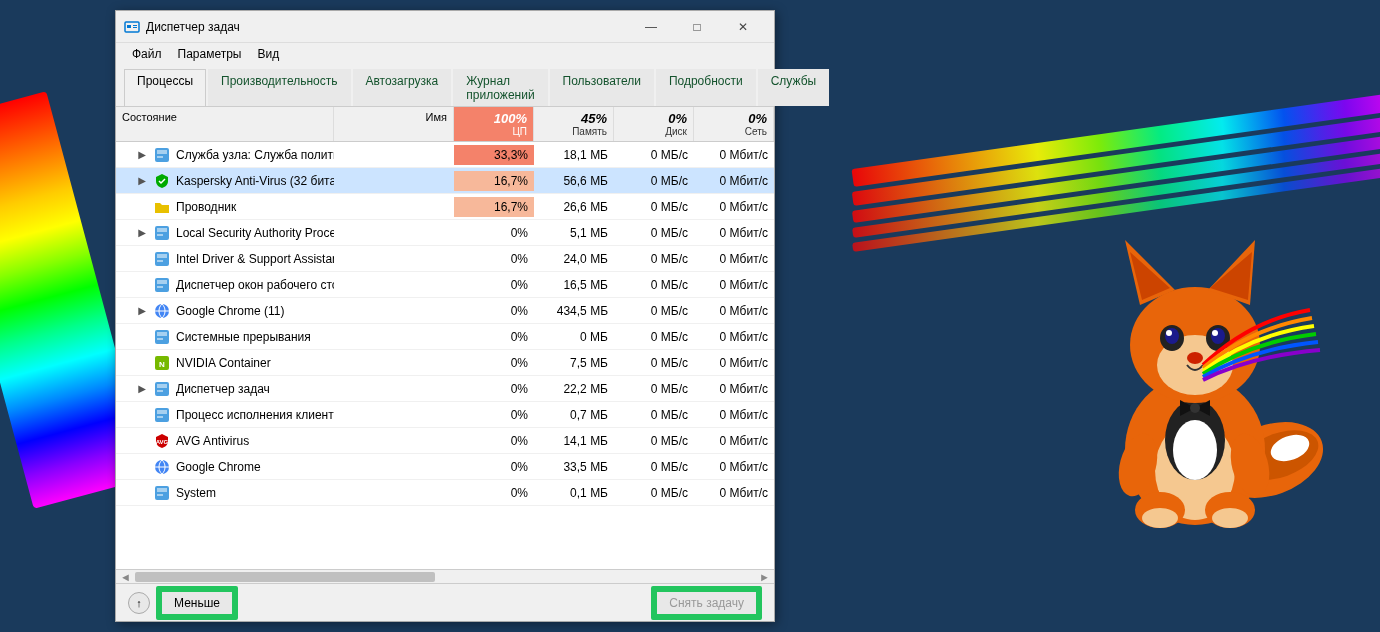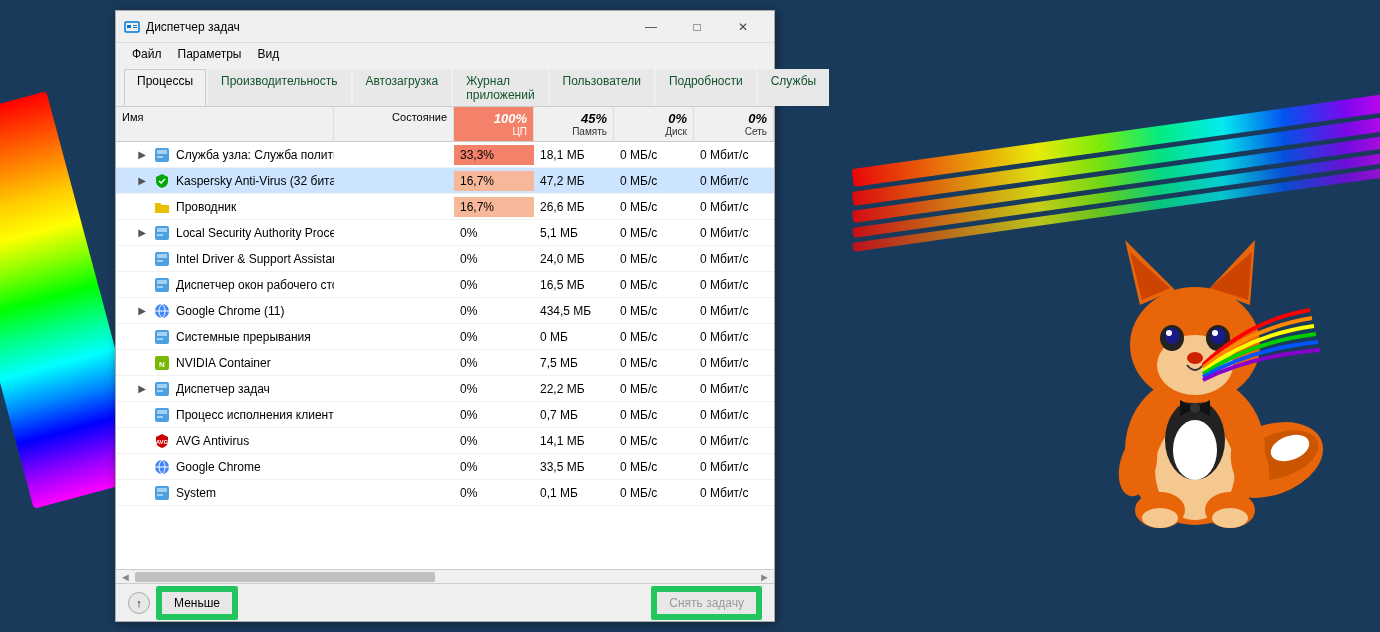--- a/index.html
+++ b/index.html
@@ -197,21 +197,21 @@
       text-overflow: ellipsis;
       white-space: nowrap;
     }
     .cell-name {
       display: flex;
       align-items: center;
       gap: 6px;
       padding-left: 20px;
     }
     .cell-right {
-      text-align: left;
+      text-align: right;
     }
     .cell-state {
       color: #555;
       font-size: 11px;
     }
     .expand-arrow {
       width: 12px;
       height: 12px;
       display: inline-flex;
       align-items: center;
@@ -403,24 +403,24 @@
     <div class="tab">Журнал приложений</div>
     <div class="tab">Пользователи</div>
     <div class="tab">Подробности</div>
     <div class="tab">Службы</div>
   </div>
 
   <div class="table-container">
 
     <div class="col-headers">
       <div class="col-header">
-        <span>Имя</span>
+        <span>Состояние</span>
       </div>
       <div class="col-header">
-        <span>Состояние</span>
+        <span>Имя</span>
       </div>
       <div class="col-header col-header-cpu">
         <div class="pct">100%</div>
         <div class="sub">ЦП</div>
       </div>
       <div class="col-header">
         <div class="pct">45%</div>
         <div class="sub">Память</div>
       </div>
       <div class="col-header">
@@ -459,21 +459,21 @@
       <span class="proc-icon">
               <svg width="16" height="16" viewBox="0 0 16 16">
                 <path d="M8 1L2 4v4c0 4 3 6 6 7 3-1 6-3 6-7V4z" fill="#00aa00"></path>
                 <path d="M5 8l2 2 4-4" stroke="white" stroke-width="1.5" fill="none"></path>
               </svg>
             </span>
       <span>Kaspersky Anti-Virus (32 бита)</span>
     </div>
     <div class="cell cell-state"></div>
     <div class="cell cell-right" style="background:#f7b89a;">16,7%</div>
-    <div class="cell cell-right">47,2 МБ</div>
+    <div class="cell cell-right">56,6 МБ</div>
     <div class="cell cell-right">0 МБ/с</div>
     <div class="cell cell-right">0 Мбит/с</div>
   </div>
         <div class="process-row">
     <div class="cell cell-name">
       <span class="expand-arrow"></span>
       <span class="proc-icon">
               <svg width="16" height="16" viewBox="0 0 16 16">
                 <path d="M1 4h5l2 2h7v8H1z" fill="#e8c000"></path>
               </svg>

